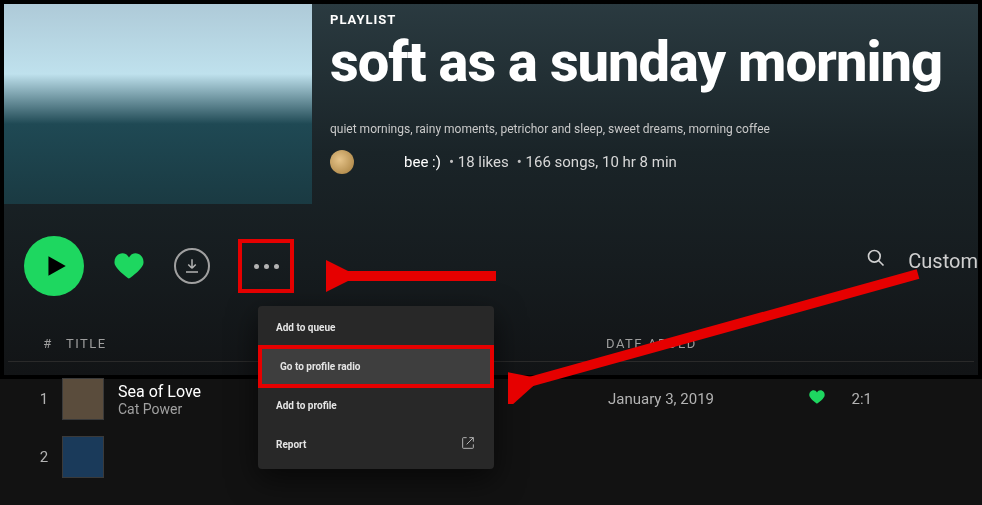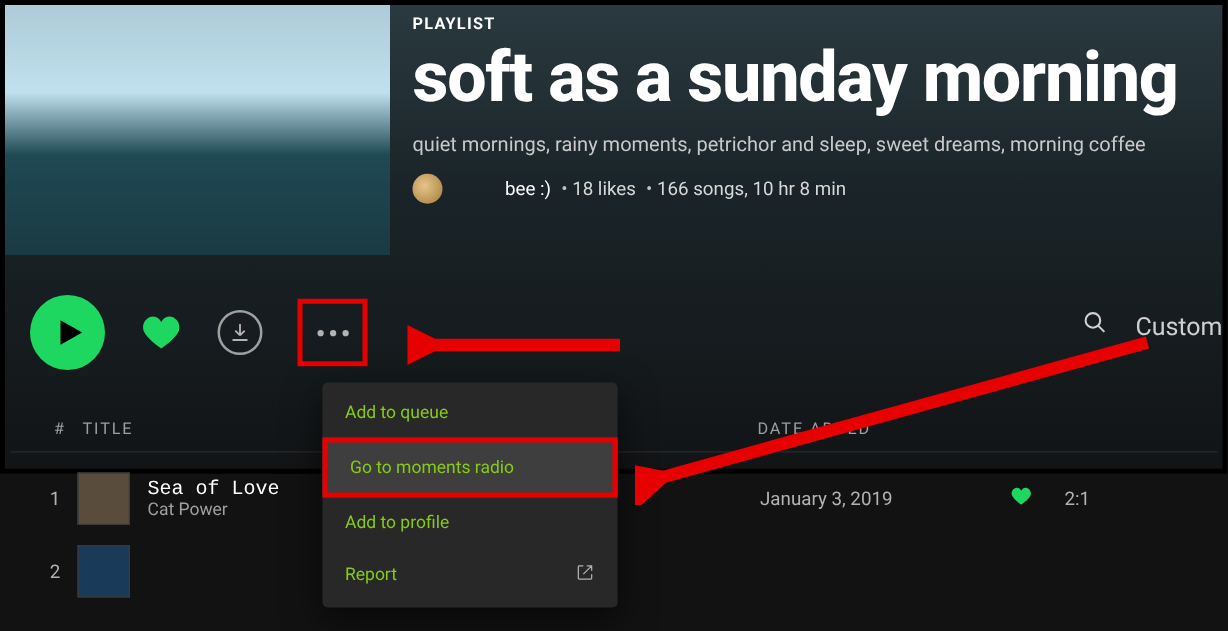--- a/index.html
+++ b/index.html
@@ -3,21 +3,21 @@
 <meta charset="utf-8">
 <style>
   * { box-sizing: border-box; margin: 0; padding: 0; }
   html, body { width: 982px; height: 505px; overflow: hidden; font-family: -apple-system, BlinkMacSystemFont, "Segoe UI", Roboto, Arial, sans-serif; background: #121212; color: #fff; }
   .frame { position: relative; width: 982px; height: 379px; border: 4px solid #000; background: linear-gradient(180deg, #2a3a40 0%, #1a2428 40%, #121416 100%); }
   .header { display: flex; padding: 0 0 0 0; }
   .cover { width: 308px; height: 200px; background: linear-gradient(180deg, #aecad8 0%, #bfe1ed 35%, #1f4954 60%, #1a3a42 100%); margin: 0 18px 0 0; }
   .meta { padding-top: 8px; flex: 1; min-width: 0; }
   .label-type { font-size: 13px; font-weight: 700; letter-spacing: 1px; color: #fff; }
   .title { font-size: 56px; font-weight: 800; letter-spacing: -1px; line-height: 1.05; margin-top: 6px; white-space: nowrap; }
-  .desc { font-size: 16px; color: #c9c9c9; margin-top: 14px; white-space: nowrap; }
+  .desc { font-size: 12px; color: #c9c9c9; margin-top: 30px; white-space: nowrap; }
   .owner-row { display: flex; align-items: center; gap: 8px; margin-top: 14px; font-size: 15px; color: #d8d8d8; }
   .avatar { width: 24px; height: 24px; border-radius: 50%; background: radial-gradient(circle at 40% 40%, #e6c48a, #a37b3a); display: inline-block; }
   .owner-name { font-weight: 400; color: #fff; margin-left: 42px; }
   .dot-sep::before { content: " • "; color: #c0c0c0; }
   .controls { display: flex; align-items: center; gap: 28px; padding: 32px 0 0 20px; position: relative; }
   .play-btn { width: 60px; height: 60px; border-radius: 50%; background: #1ed760; display: flex; align-items: center; justify-content: center; cursor: pointer; }
   .play-btn svg { width: 26px; height: 26px; fill: #000; margin-left: 3px; }
   .heart { width: 34px; height: 34px; display:flex; align-items:center; justify-content:center; cursor:pointer; }
   .heart svg { width: 34px; height: 34px; fill: #1ed760; }
   .download { width: 36px; height: 36px; border: 2px solid #a0a0a0; border-radius: 50%; display:flex; align-items:center; justify-content:center; cursor:pointer; }
@@ -30,29 +30,29 @@
   .columns { display:flex; align-items:center; padding: 40px 0 10px 22px; color:#9e9e9e; font-size:13px; letter-spacing:1.5px; border-bottom: 1px solid #2a2a2a; margin: 0 4px; }
   .col-num { width: 36px; text-align:center; }
   .col-title { flex: 0 0 240px; }
   .col-album { flex: 0 0 300px; }
   .col-date { flex: 0 0 200px; }
   .tracklist { padding: 8px 4px 0 22px; }
   .track { display:flex; align-items:center; height: 58px; color:#b3b3b3; font-size:15px; }
   .t-num { width:36px; text-align:center; }
   .t-art { width:42px; height:42px; background:#5a4c3c; margin-right:14px; border:1px solid #3a3a3a; }
   .t-main { width: 190px; }
-  .t-title { color:#fff; font-size:16px;font-family:Liberation Mono, monospace; }
+  .t-title { color:#fff; font-size:16px; }
   .t-artist { color:#a0a0a0; font-size:14px; }
   .t-album { flex:0 0 300px; white-space:nowrap; overflow:hidden; }
   .t-date { flex:0 0 200px; }
   .t-like svg { width:18px; height:18px; fill:#1ed760; }
   .t-dur { width:50px; text-align:right; padding-right:4px; }
   
   .ctx { position:absolute; left:254px; top:302px; width:236px; background:#282828; border-radius:4px; box-shadow: 0 10px 30px rgba(0,0,0,0.6); padding:4px 0; z-index:10; }
-  .ctx-item { padding: 12px 18px; font-size:14px; color:#84cc16; cursor:pointer; display:flex; justify-content:space-between; align-items:center; }
+  .ctx-item { padding: 12px 18px; font-size:10px; color:#e5e5e5; cursor:pointer; display:flex; justify-content:space-between; align-items:center;font-weight:bold; }
   .ctx-item:hover, .ctx-item.hl { background:#3e3e3e; }
   .ctx-item.boxed { border: 4px solid #e60000; margin: 0; }
   .ext-icon svg { width:16px; height:16px; stroke:#b3b3b3; fill:none; stroke-width:1.5; }
   
   .arrow1 { position:absolute; left:322px; top:252px; z-index:20; }
   .arrow2 { position:absolute; left:504px; top:260px; z-index:20; }
 </style>
 </head>
 <body>
 
@@ -135,21 +135,21 @@
       <div class="t-art" style="background:#1a3a5a;"></div>
       <div class="t-album"></div>
       <div class="t-date"></div>
       <div class="t-like"></div>
       <div class="t-dur"></div>
     </div>
   </div>
 
   <div class="ctx">
     <div class="ctx-item">Add to queue</div>
-    <div class="ctx-item hl boxed">Go to moments radio</div>
+    <div class="ctx-item hl boxed">Go to profile radio</div>
     <div class="ctx-item">Add to profile</div>
     <div class="ctx-item">
       <span>Report</span>
       <span class="ext-icon">
         <svg viewBox="0 0 24 24">
             <path d="M14 4h6v6m0-6L10 14M20 14v5a1 1 0 0 1-1 1H5a1 1 0 0 1-1-1V5a1 1 0 0 1 1-1h5"></path>
           </svg>
       </span>
     </div>
   </div>

